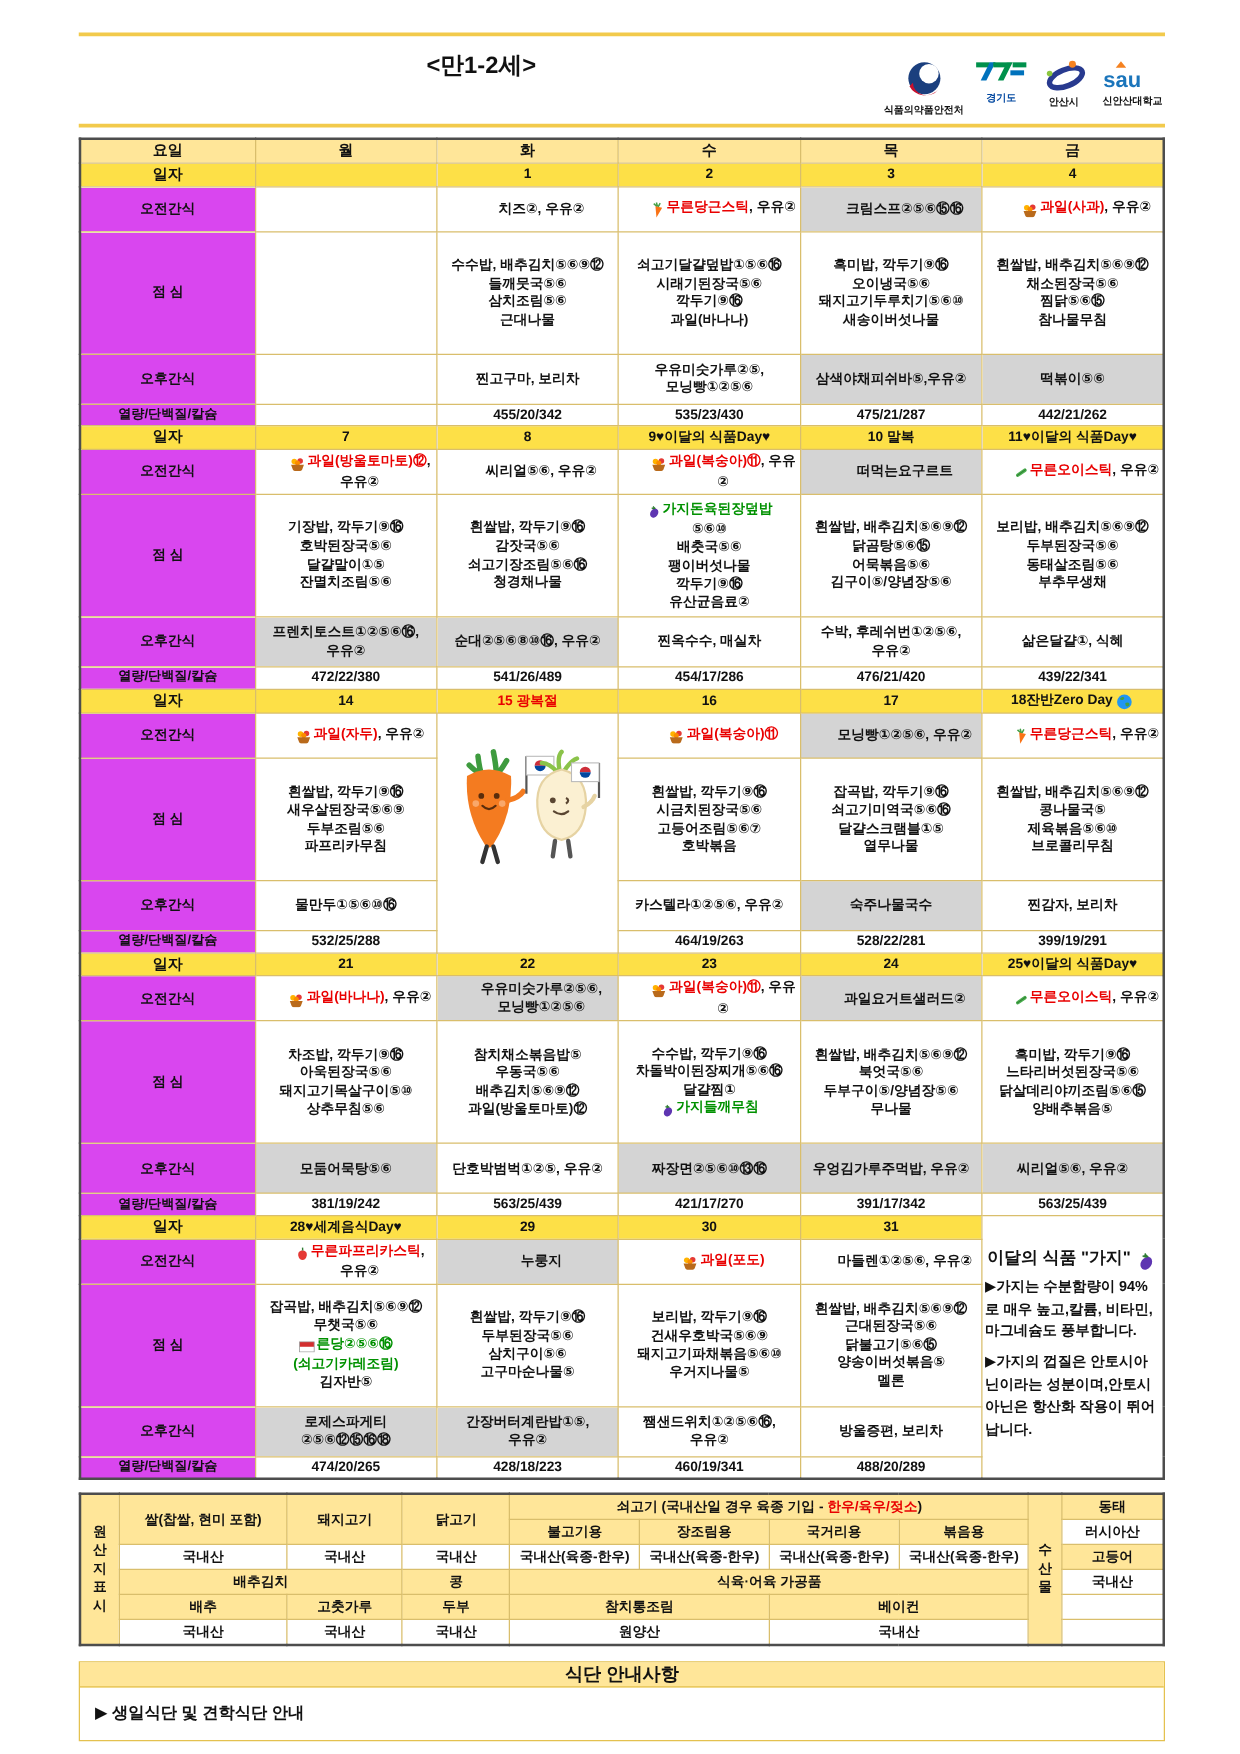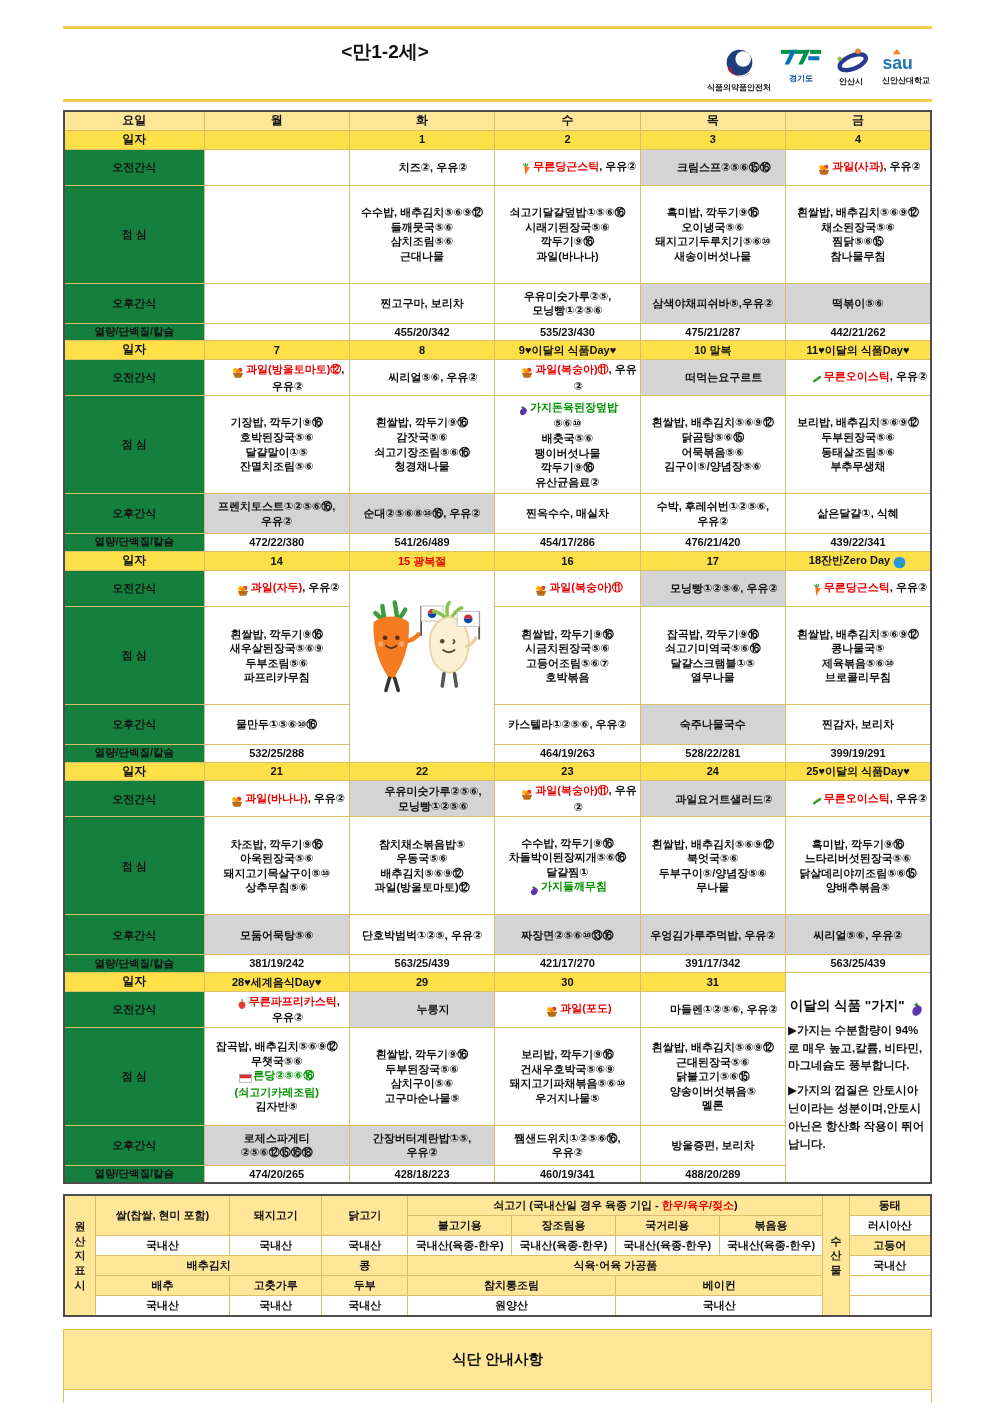--- a/index.html
+++ b/index.html
@@ -16,21 +16,21 @@
   .team .l2 { padding-left:52px; }
   .h-center { flex:1; text-align:center; }
   .title { font-size:32px; font-weight:700; letter-spacing:2px; }
   .subtitle { font-size:19px; font-weight:700; margin-top:2px; }
   .h-right { display:flex; align-items:flex-start; gap:9px; padding-top:10px; }
   .logo { display:flex; flex-direction:column; align-items:center; gap:2px; }
   .logo .cap { font-size:8px; font-weight:700; white-space:nowrap; }
 
   .menu-table { width:100%; border-collapse:collapse; table-layout:fixed; border:2px solid #4d4d4d; }
   .menu-table td { border:1px solid #D9BE6C; text-align:center; vertical-align:middle; padding:1px 2px; font-weight:700; font-size:11px; line-height:1.32; overflow:hidden; }
-  .label-cell { background:#15803d; }
+  .label-cell { background:#d946ef; }
   .r-dayhdr td { background:#FFE699; font-size:12px; height:17px; }
   .date-cell, .r-date .label-cell { background:#fde047; font-size:12px; height:16px; }
   .menu-cell { background:#fff; }
   .menu-cell.gray { background:#D4D4D4; }
   .r-am .menu-cell { height:36px;padding-left:24px; }
   .r-lunch .menu-cell { height:98px;margin-top:11px; }
   .r-pm .menu-cell { height:40px; }
   .nut-cell { height:17px; font-weight:400; font-size:12px; background:#fff; }
   .r-nut .label-cell { font-size:10.5px; }
   .c-r { color:#E90000; }
@@ -42,21 +42,21 @@
   .fom-title { font-size:13.5px; font-weight:700; text-align:center; margin:2px 0 5px; }
   .fom-p { font-size:11.5px; font-weight:700; line-height:1.55; margin-bottom:7px; text-align:left; }
 
   .origin-table { width:100%; border-collapse:collapse; table-layout:fixed; border:2px solid #4d4d4d; margin-top:10px; }
   .origin-table td { border:1px solid #D9BE6C; text-align:center; font-weight:700; font-size:11px; padding:2px; background:#FFE699; height:16px; }
   .origin-table td.w { background:#fff; }
   .side-label { font-size:12px; line-height:1.35; }
   .c-red { color:#E90000;text-align:center; }
 
   .notice { border:1.5px solid #E4C14F; margin-top:12px; }
-  .notice-title { background:#FFE699; text-align:center; font-weight:700; font-size:14.5px; padding:20px 0; border-bottom:1.5px solid #E4C14F; }
+  .notice-title { background:#FFE699; text-align:center; font-weight:700; font-size:14.5px; padding:0 0; border-bottom:1.5px solid #E4C14F; }
   .notice-body { padding:8px 12px 10px; font-size:13px; font-weight:700; line-height:1.5; }
   .n-sec { margin:2px 0; }
 </style>
 </head>
 <body>
 
 <div class="page">
 
   <hr class="rule top">
 

